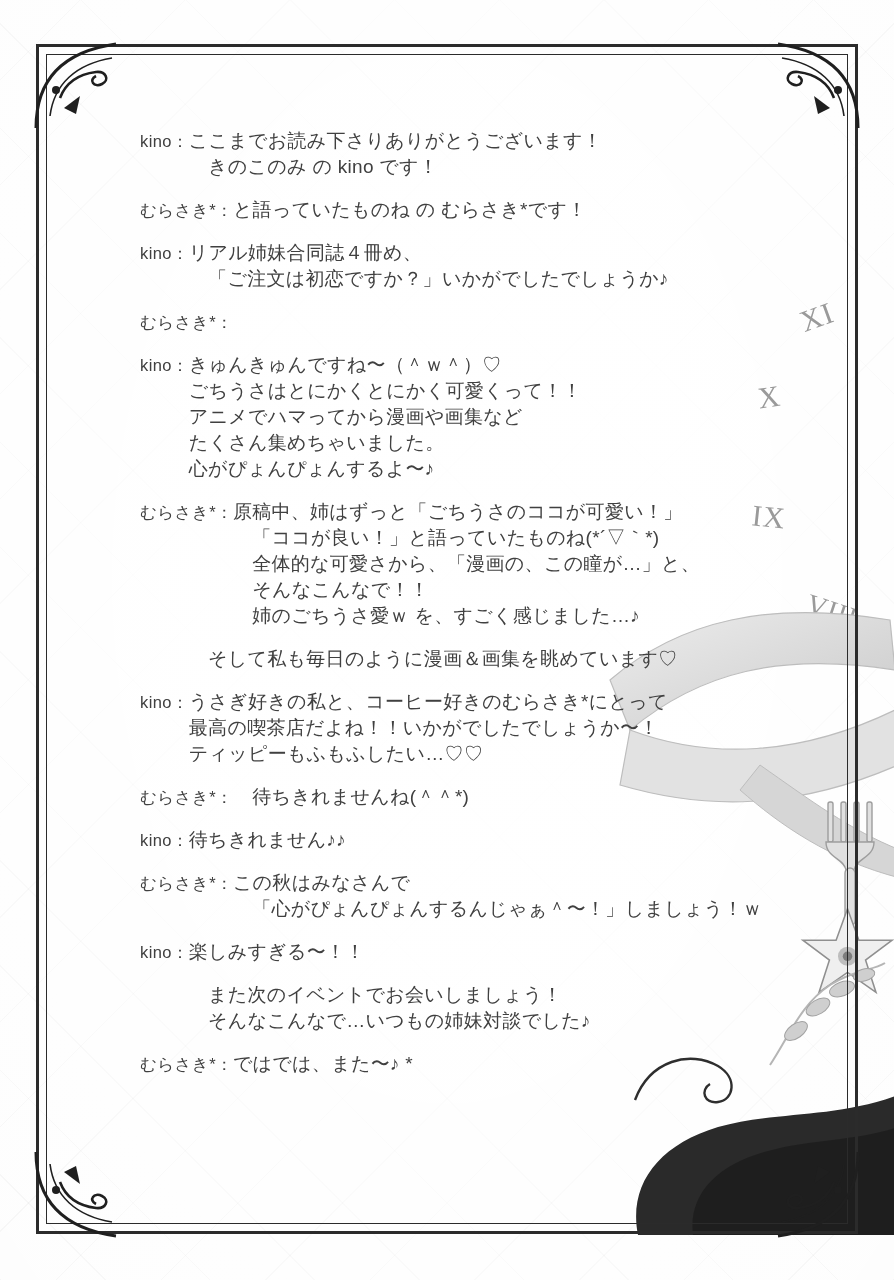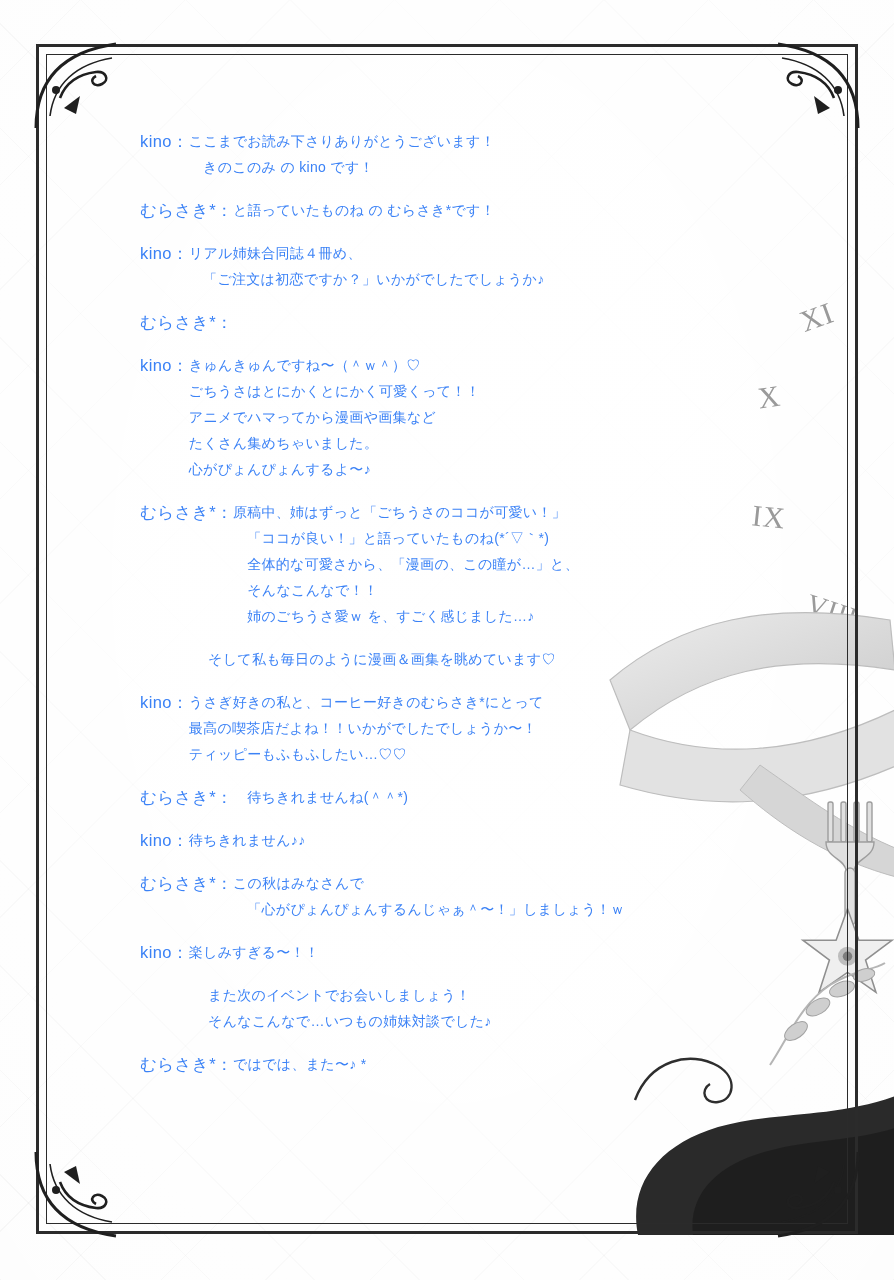--- a/index.html
+++ b/index.html
@@ -98,32 +98,32 @@
   
   .content {
     position: absolute;
     left: 140px;
     top: 128px;
     width: 660px;
   }
   .dlg {
     display: flex;
     margin-bottom: 17px;
-    color: #3b82f6;
+    color: #404040;
   }
   .dlg .speaker {
     flex: 0 0 auto;
     white-space: nowrap;
     font-size: 16.5px;
     line-height: 26px;
     letter-spacing: 0.4px;
   }
   .dlg .lines {
     flex: 1 1 auto;
-    font-size: 14px;
+    font-size: 19px;
     line-height: 26px;
     letter-spacing: 0.3px;
   }
   .dlg .lines .ln { white-space: nowrap; }
   .dlg.narration {
     margin-left: 68px;
     align-items: flex-end;
   }
   .dlg.narration .lines { padding-left: 0; }
 </style>

